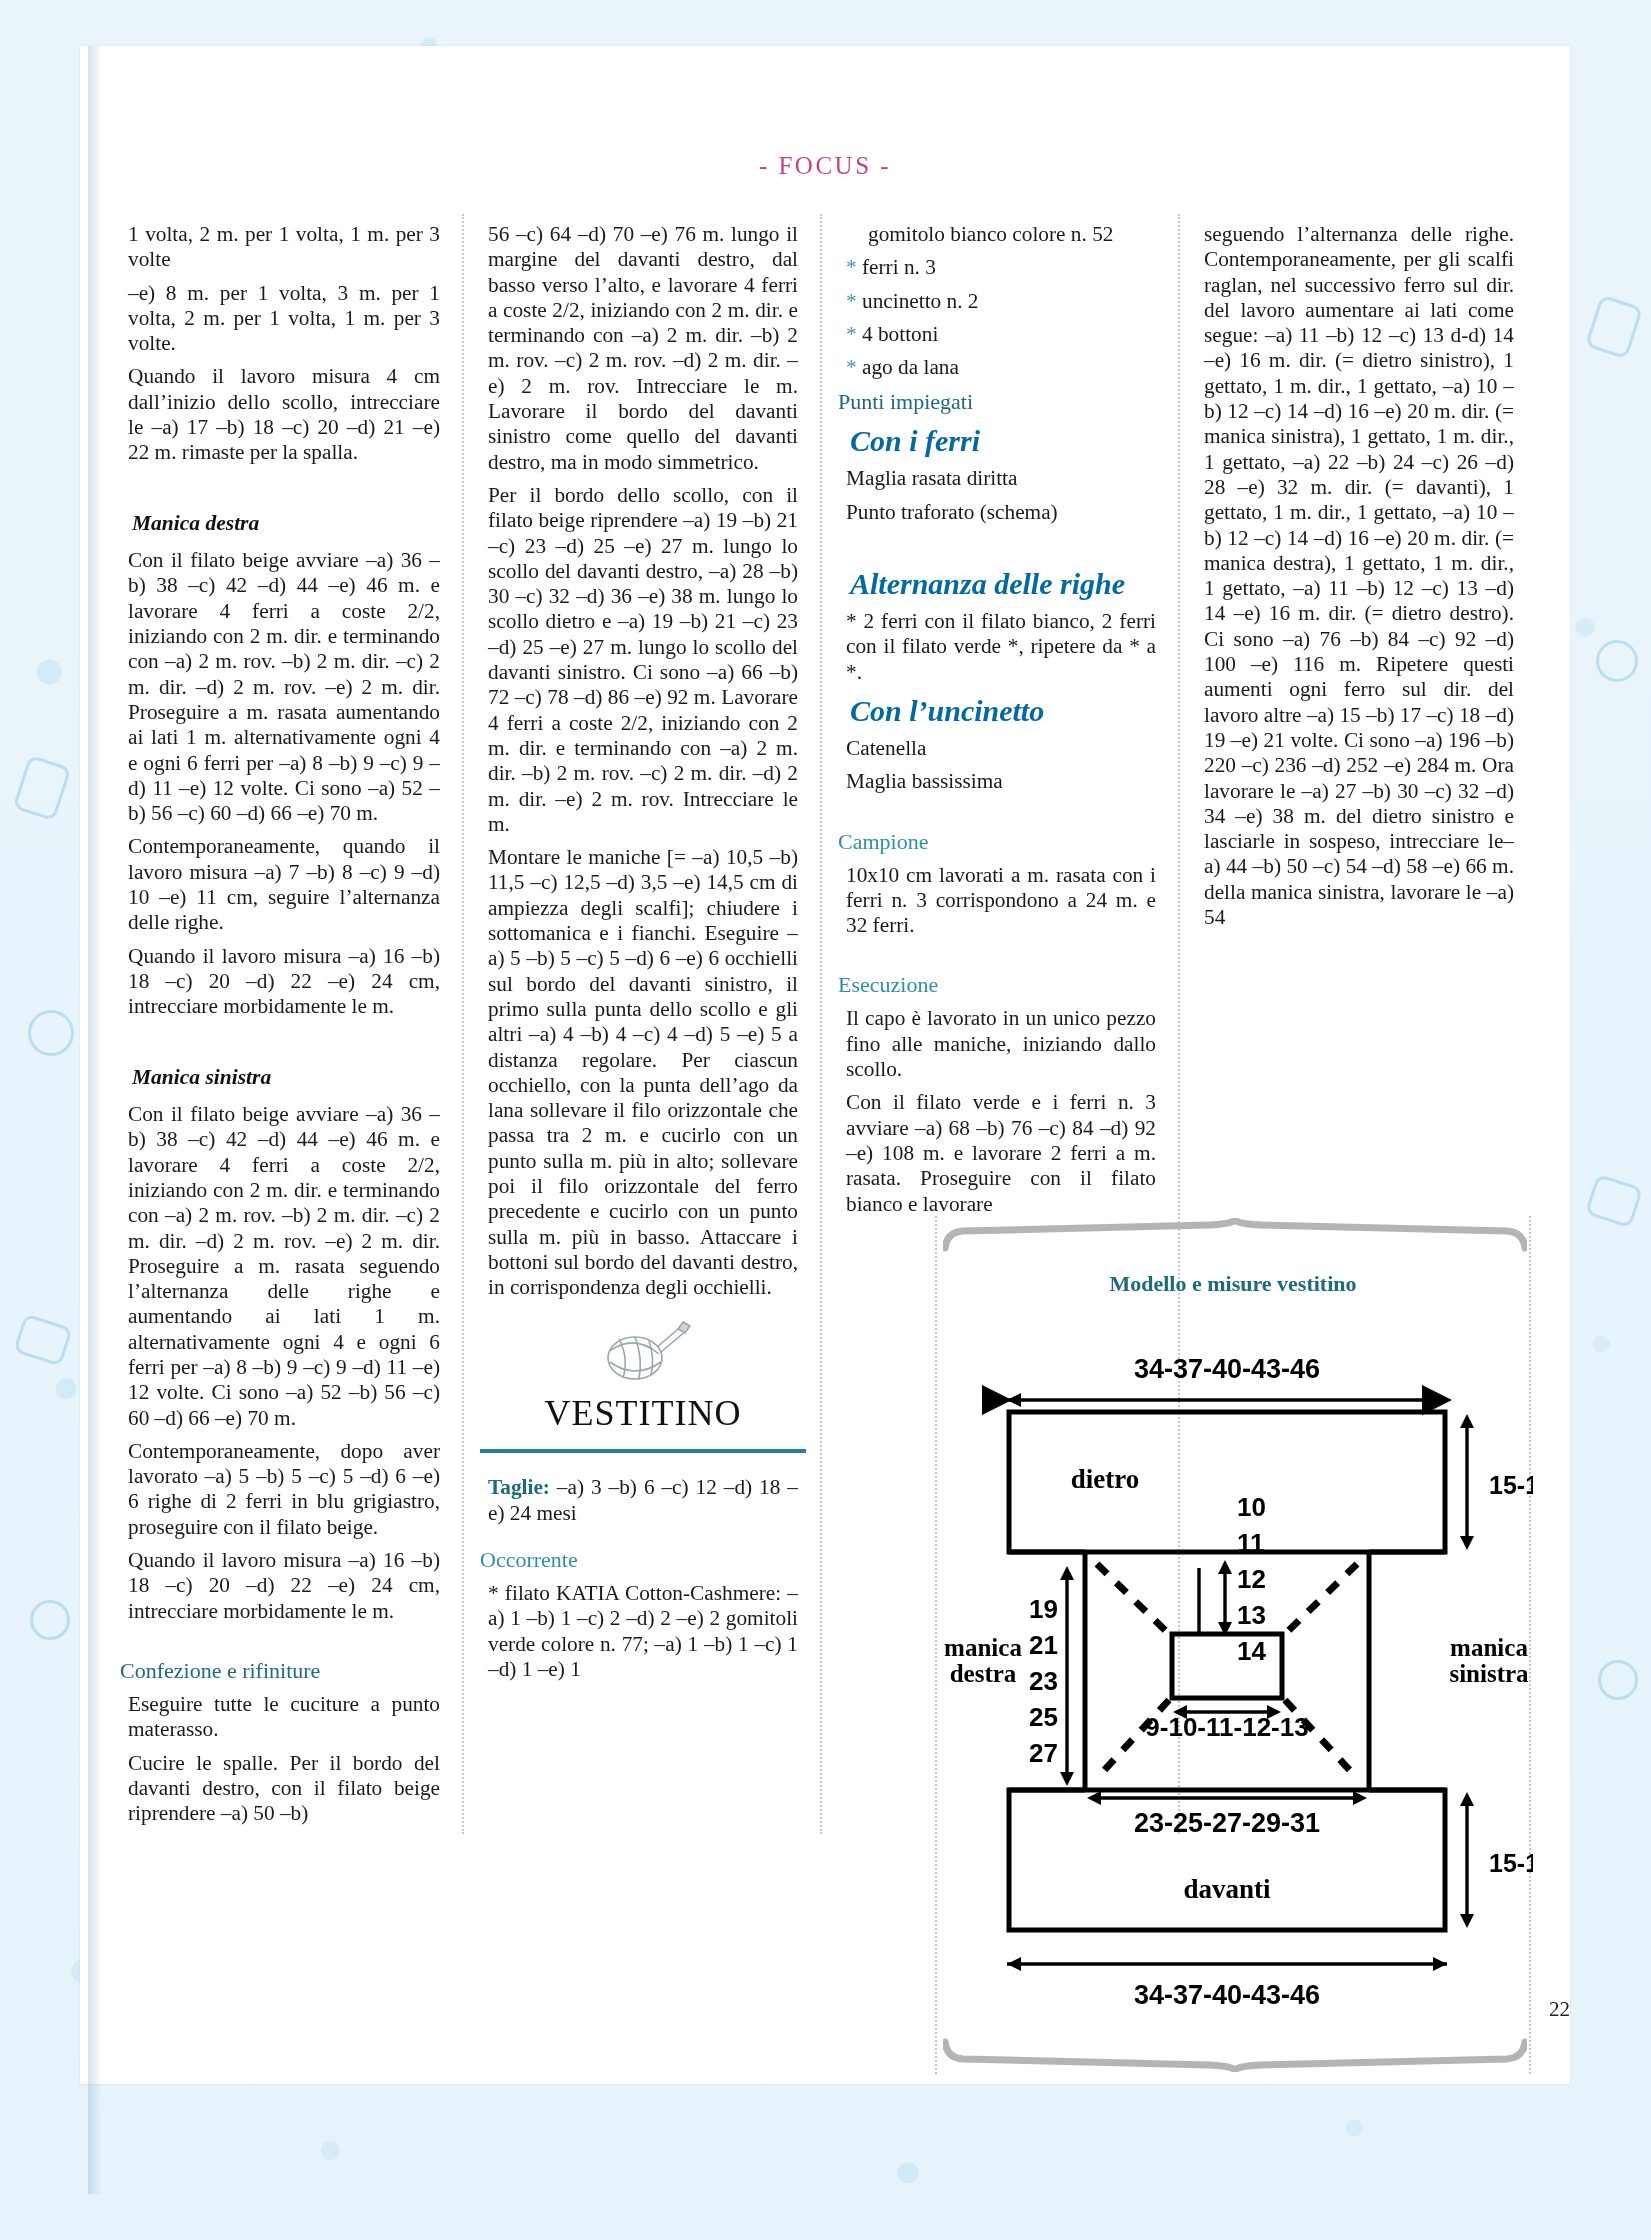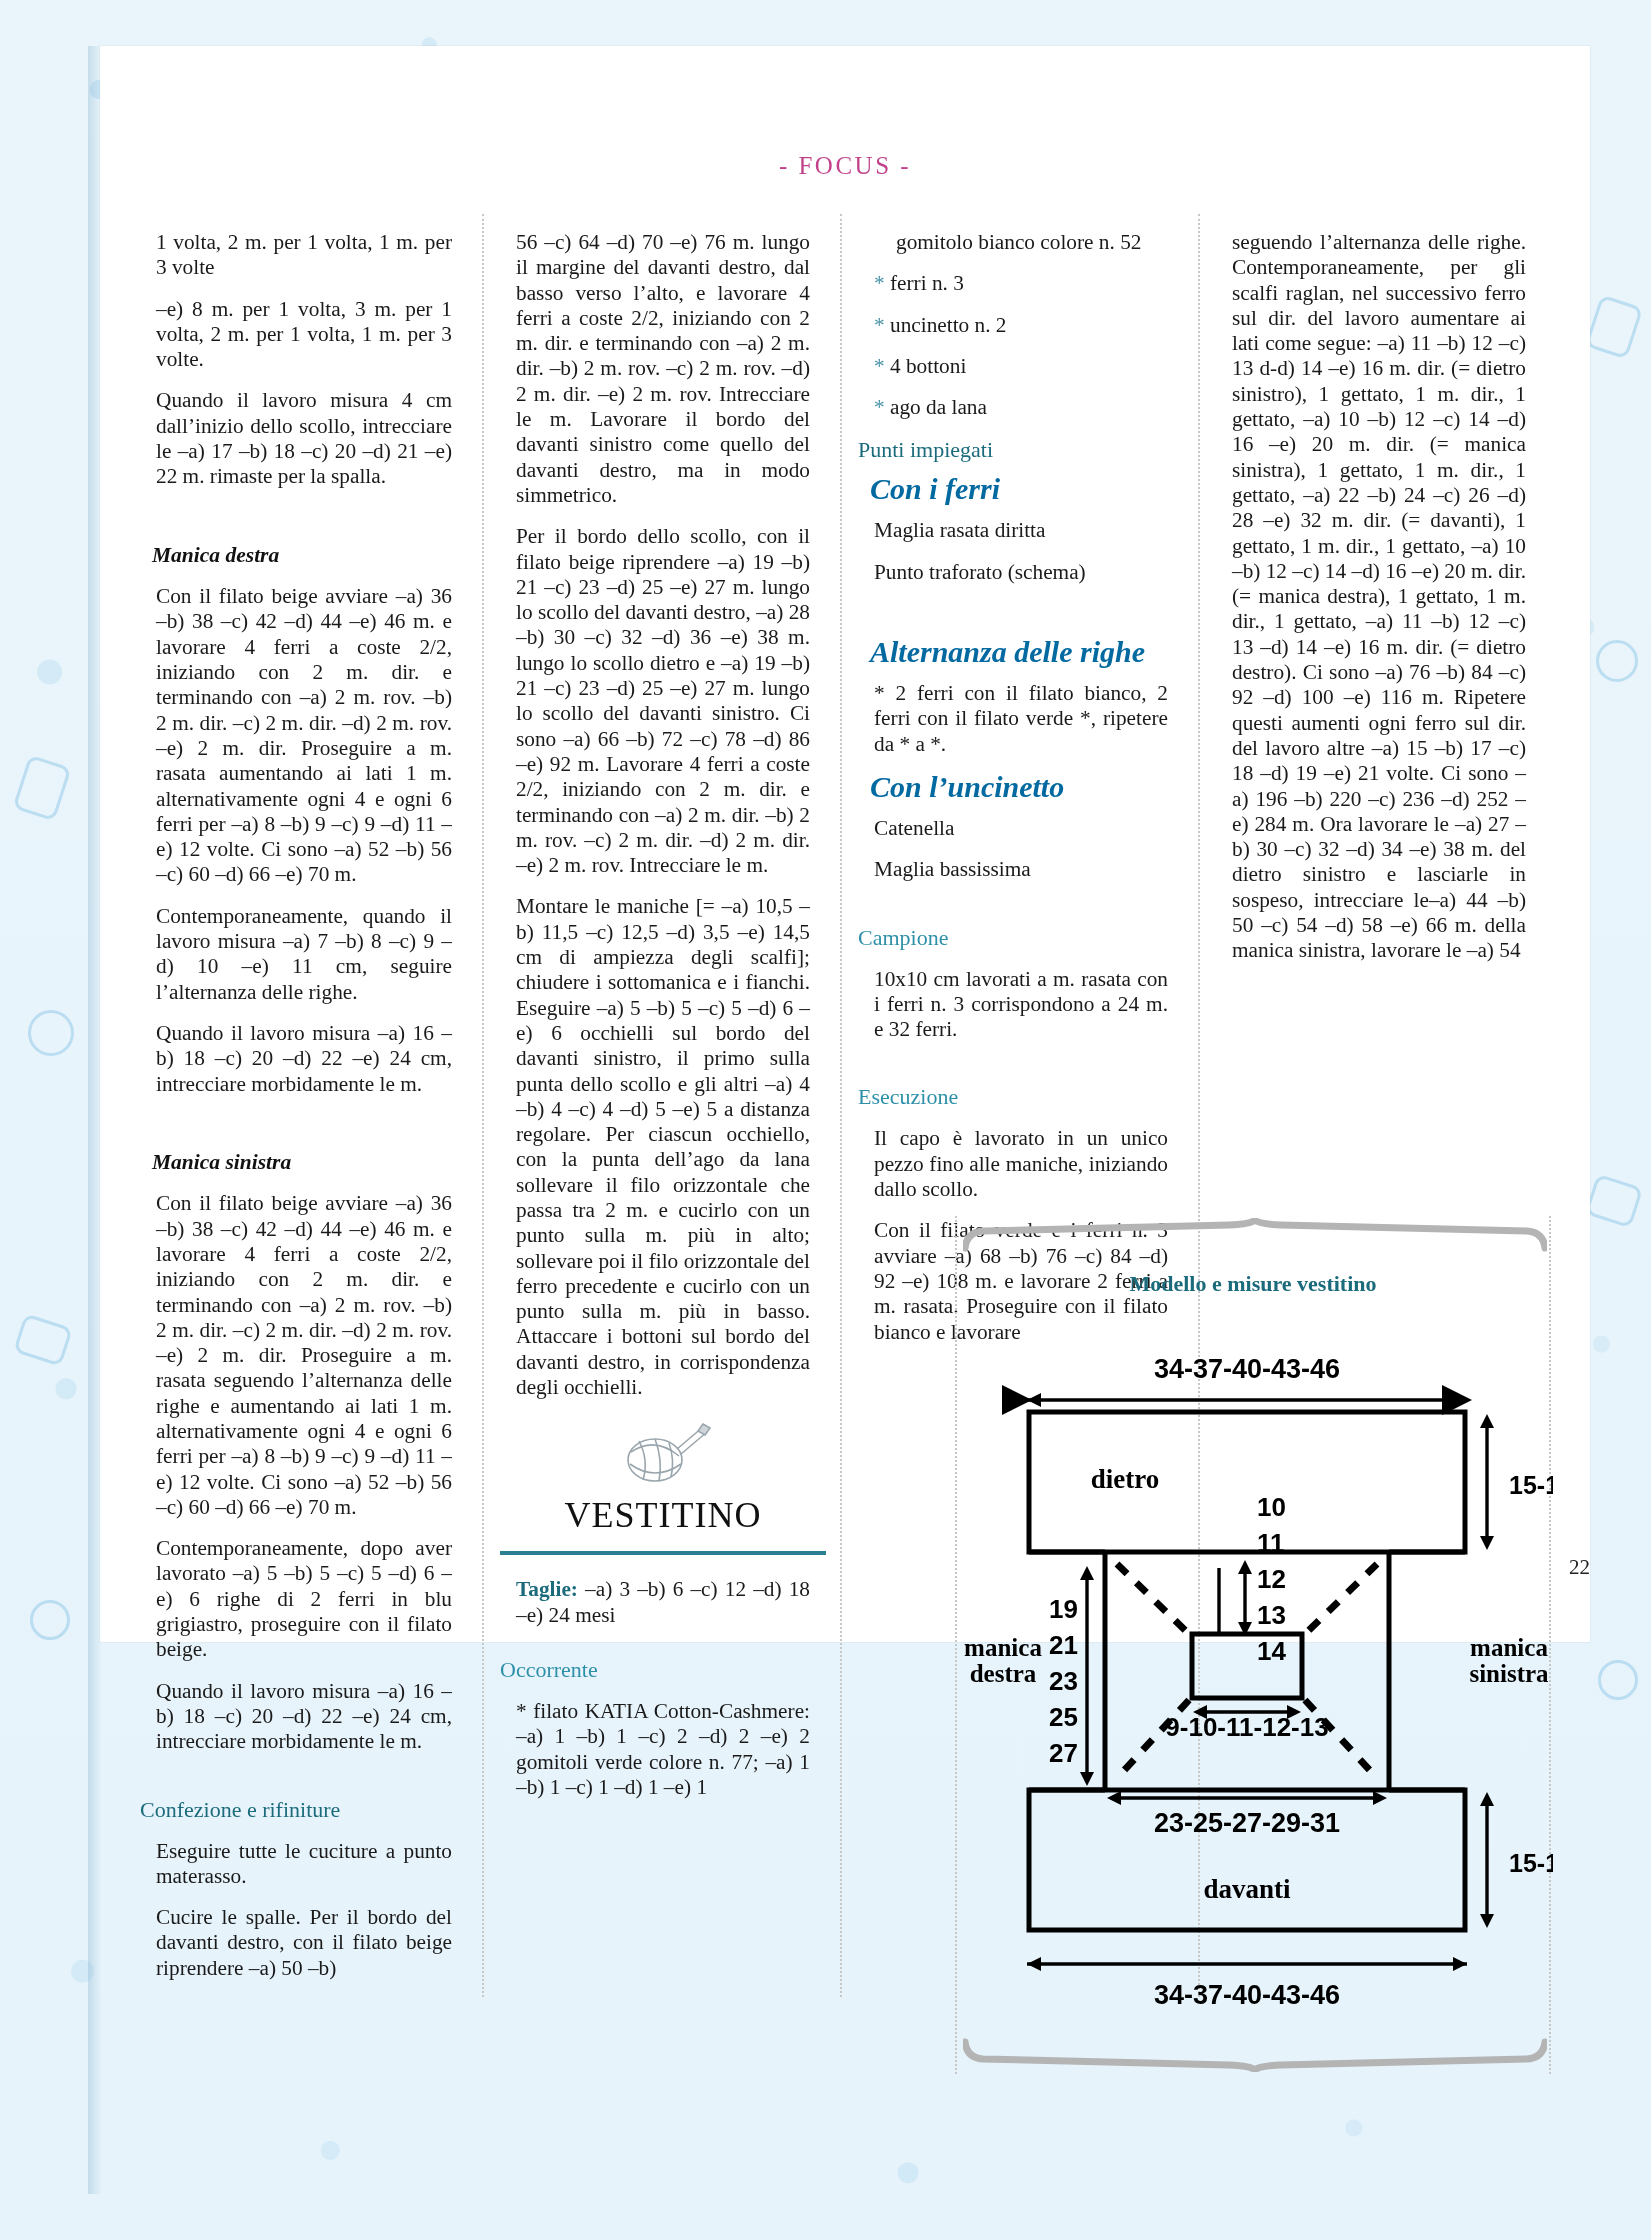--- a/index.html
+++ b/index.html
@@ -35,22 +35,22 @@
     position:absolute;
     border:3px solid rgba(150,203,233,.55);
     border-radius:10px;
   }
   .doodle.round { border-radius:50%; }
   .doodle.rot { transform:rotate(18deg); }
 
   
   #paper {
     position:absolute;
-    left:100px; top:46px;
-    width:1490px; height:1596px;
+    left:80px; top:46px;
+    width:1490px; height:2038px;
     background:#ffffff;
     box-shadow:0 0 0 1px rgba(0,0,0,.03);
   }
   #paper-edge-shadow{
     position:absolute; left:88px; top:46px; width:14px; height:2148px;
     background:linear-gradient(90deg, rgba(120,170,200,.32), rgba(255,255,255,0));
     pointer-events:none;
   }
 
   
@@ -75,21 +75,21 @@
     display:flex;
   }
   .col {
     width:358px;
     padding:0 14px 0 16px;
     position:relative;
   }
   .col + .col { border-left:2px dotted #c7c7c7; }
 
   .col p, .col div.txt {
-    margin:16px;
+    margin:8px;
     font-size:21.3px;
     line-height:25.3px;
     text-align:justify;
     text-justify:inter-word;
     color:#1a1a1a;
     hyphens:manual;
   }
   .gap { height:25px; }
   .gap-sm { height:12px; }
 

